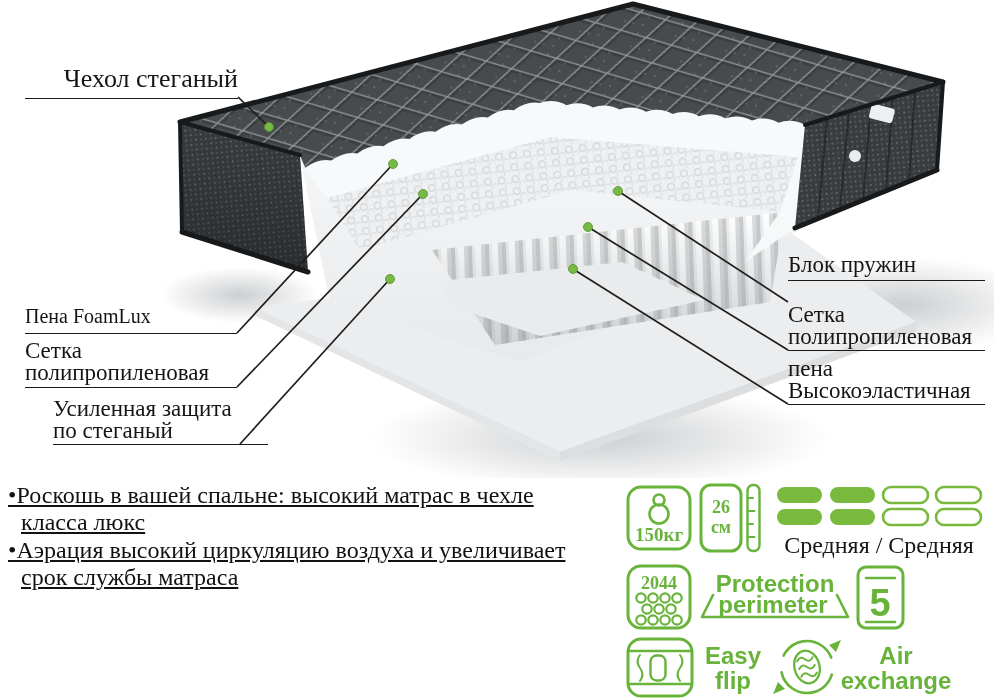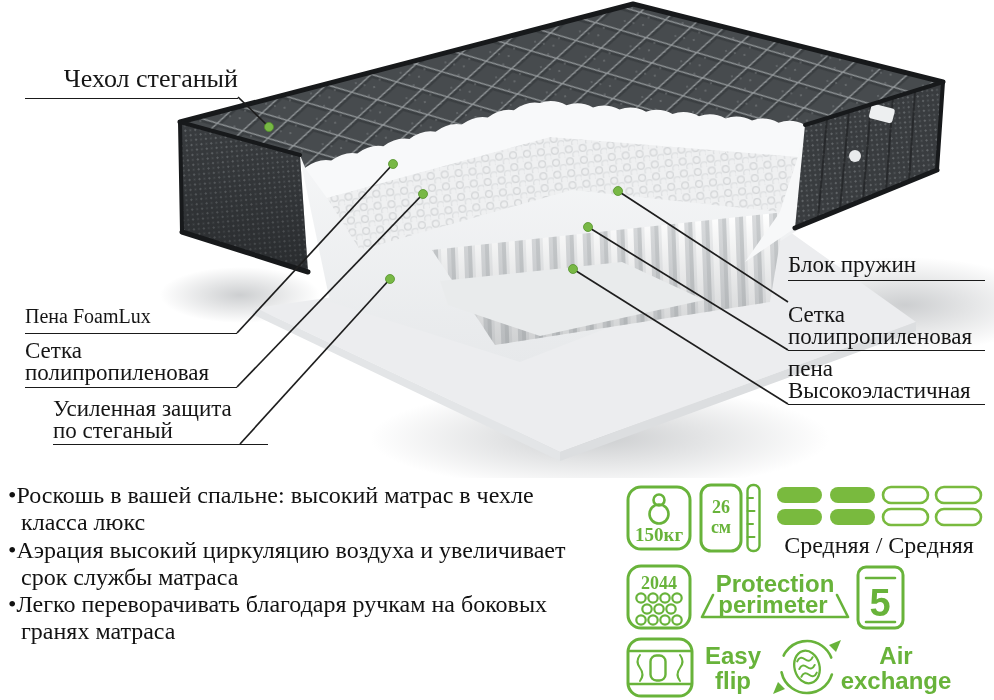--- a/index.html
+++ b/index.html
@@ -6,21 +6,21 @@
   #stage{position:relative;width:994px;height:700px;overflow:hidden;background:#ffffff;
          font-family:"Liberation Serif",serif;}
   svg{display:block;}
   .title{position:absolute;left:22px;top:2px;font:bold 43px/1.15 "Liberation Serif",serif;
          color:#56982c;letter-spacing:1px;}
   .lbl{position:absolute;font-family:"Liberation Serif",serif;color:#151515;
        border-bottom:1.8px solid #1a1a1a;font-size:23px;line-height:22px;z-index:3;}
   .lbl .l{display:block;}
   .features{position:absolute;left:8px;top:482px;width:612px;
             font:24px/27.3px "Liberation Serif",serif;color:#121212;z-index:3;}
-  .feat{white-space:pre-line;padding-left:13px;text-indent:-13px;}
+  .feat{white-space:pre-line;padding-left:13px;text-indent:-13px;text-decoration:underline;}
   .diagram{position:absolute;left:0;top:0;z-index:1;}
   .icons{position:absolute;left:620px;top:478px;z-index:2;}
   .gtxt{font-family:"Liberation Sans",sans-serif;font-weight:bold;fill:#68b33a;}
   .stxt{font-family:"Liberation Serif",serif;font-weight:bold;fill:#68b33a;}
   .blktxt{font-family:"Liberation Serif",serif;fill:#161616;}
 </style>
 </head>
 <body>
 
 <div id="stage">
@@ -187,22 +187,20 @@
   <div class="lbl" style="left:788px;top:358px;width:197px;padding-bottom:2px;">
     <span class="l">пена</span>
     <span class="l">Высокоэластичная</span>
   </div>
 
   <div class="features">
     <div class="feat">•Роскошь в вашей спальне: высокий матрас в чехле
 класса люкс</div>
     <div class="feat">•Аэрация высокий циркуляцию воздуха и увеличивает
 срок службы матраса</div>
-    <div class="feat">•Легко переворачивать благодаря ручкам на боковых
-гранях матраса</div>
   </div>
 
   <svg class="icons" width="374" height="222" viewBox="620 478 374 222">
     <g fill="none" stroke="#68b33a" stroke-width="3" stroke-linecap="round" stroke-linejoin="round">
 
       <rect x="628" y="487" width="62" height="62" rx="13"></rect>
       <g stroke-width="2.6">
         <circle cx="659" cy="500" r="5.5"></circle>
         <circle cx="659" cy="514" r="9.5"></circle>
       </g>

